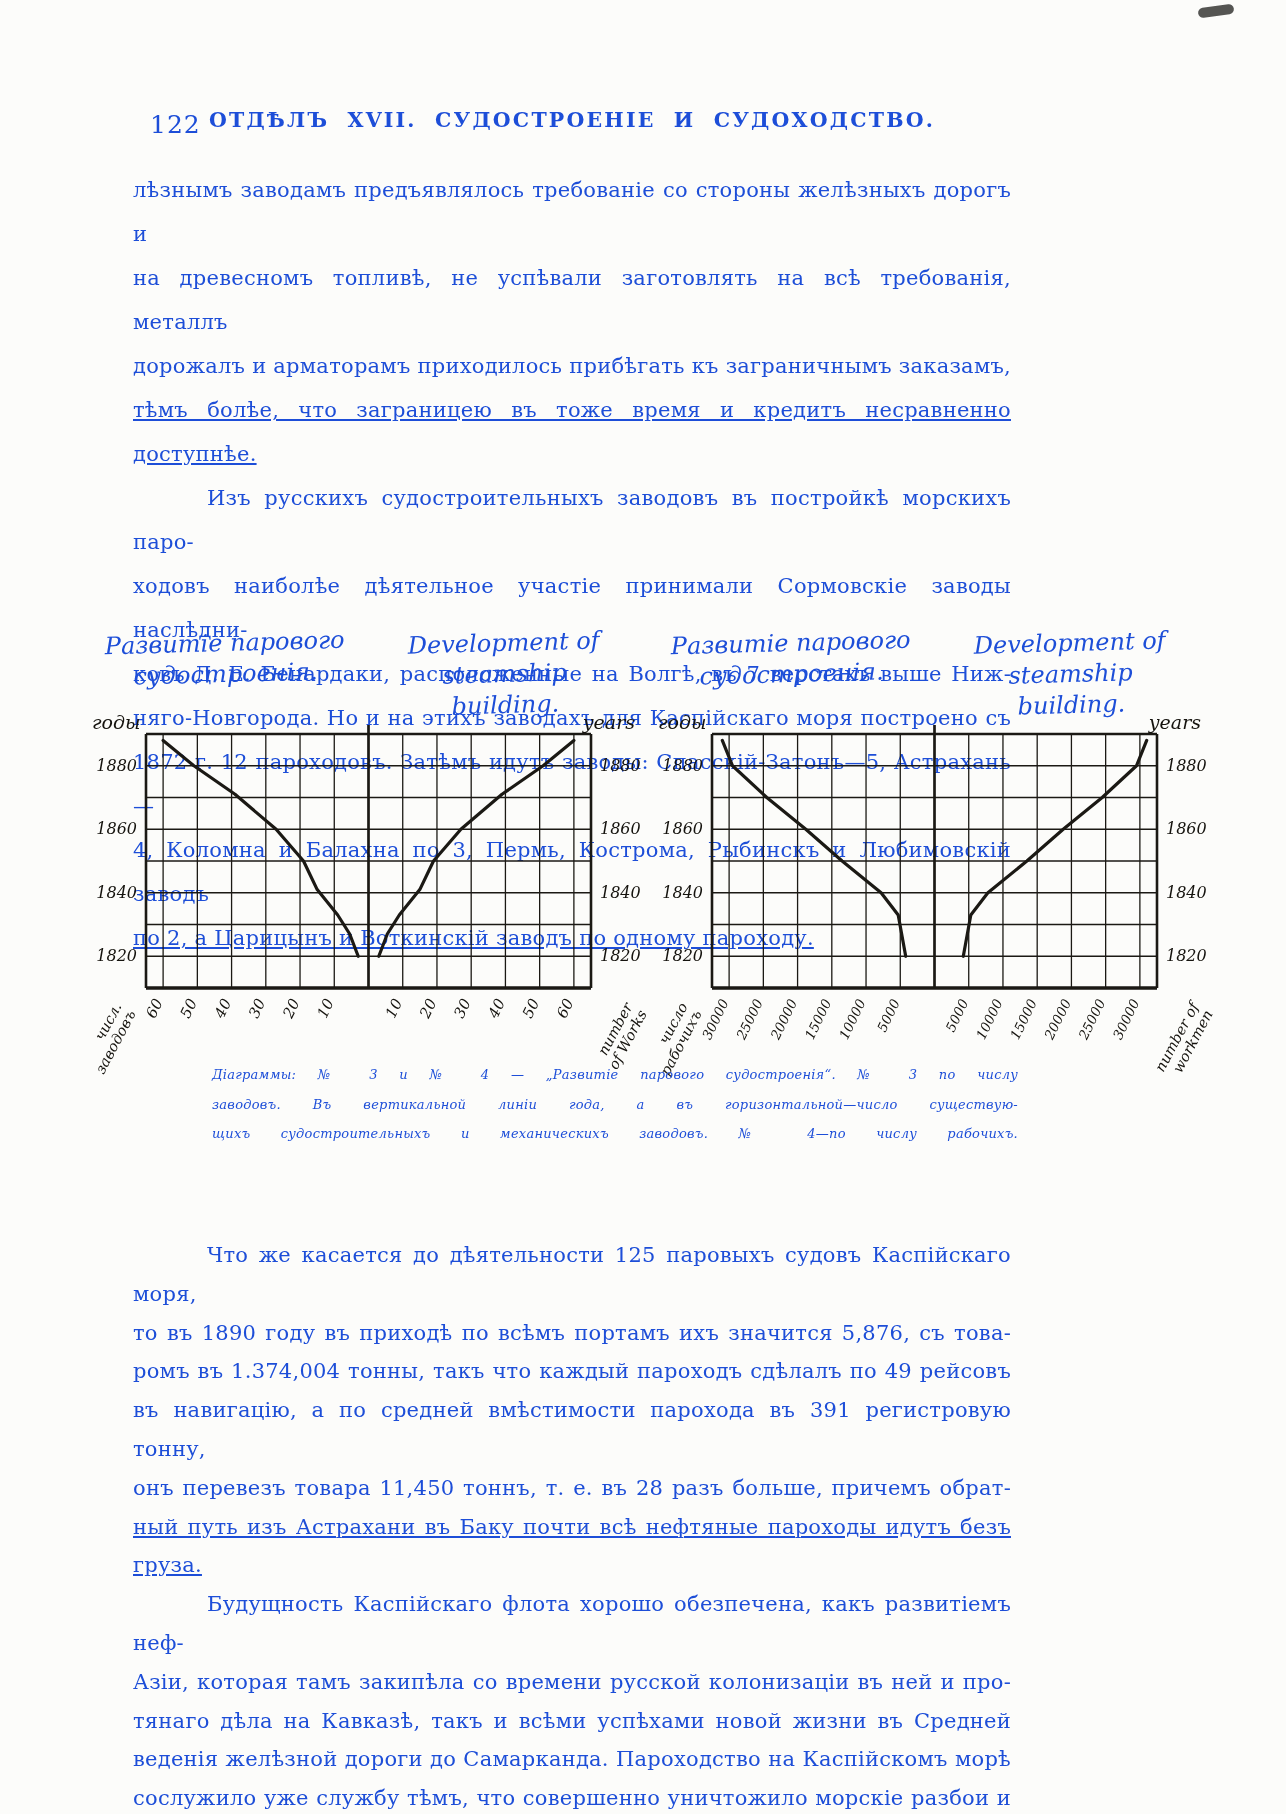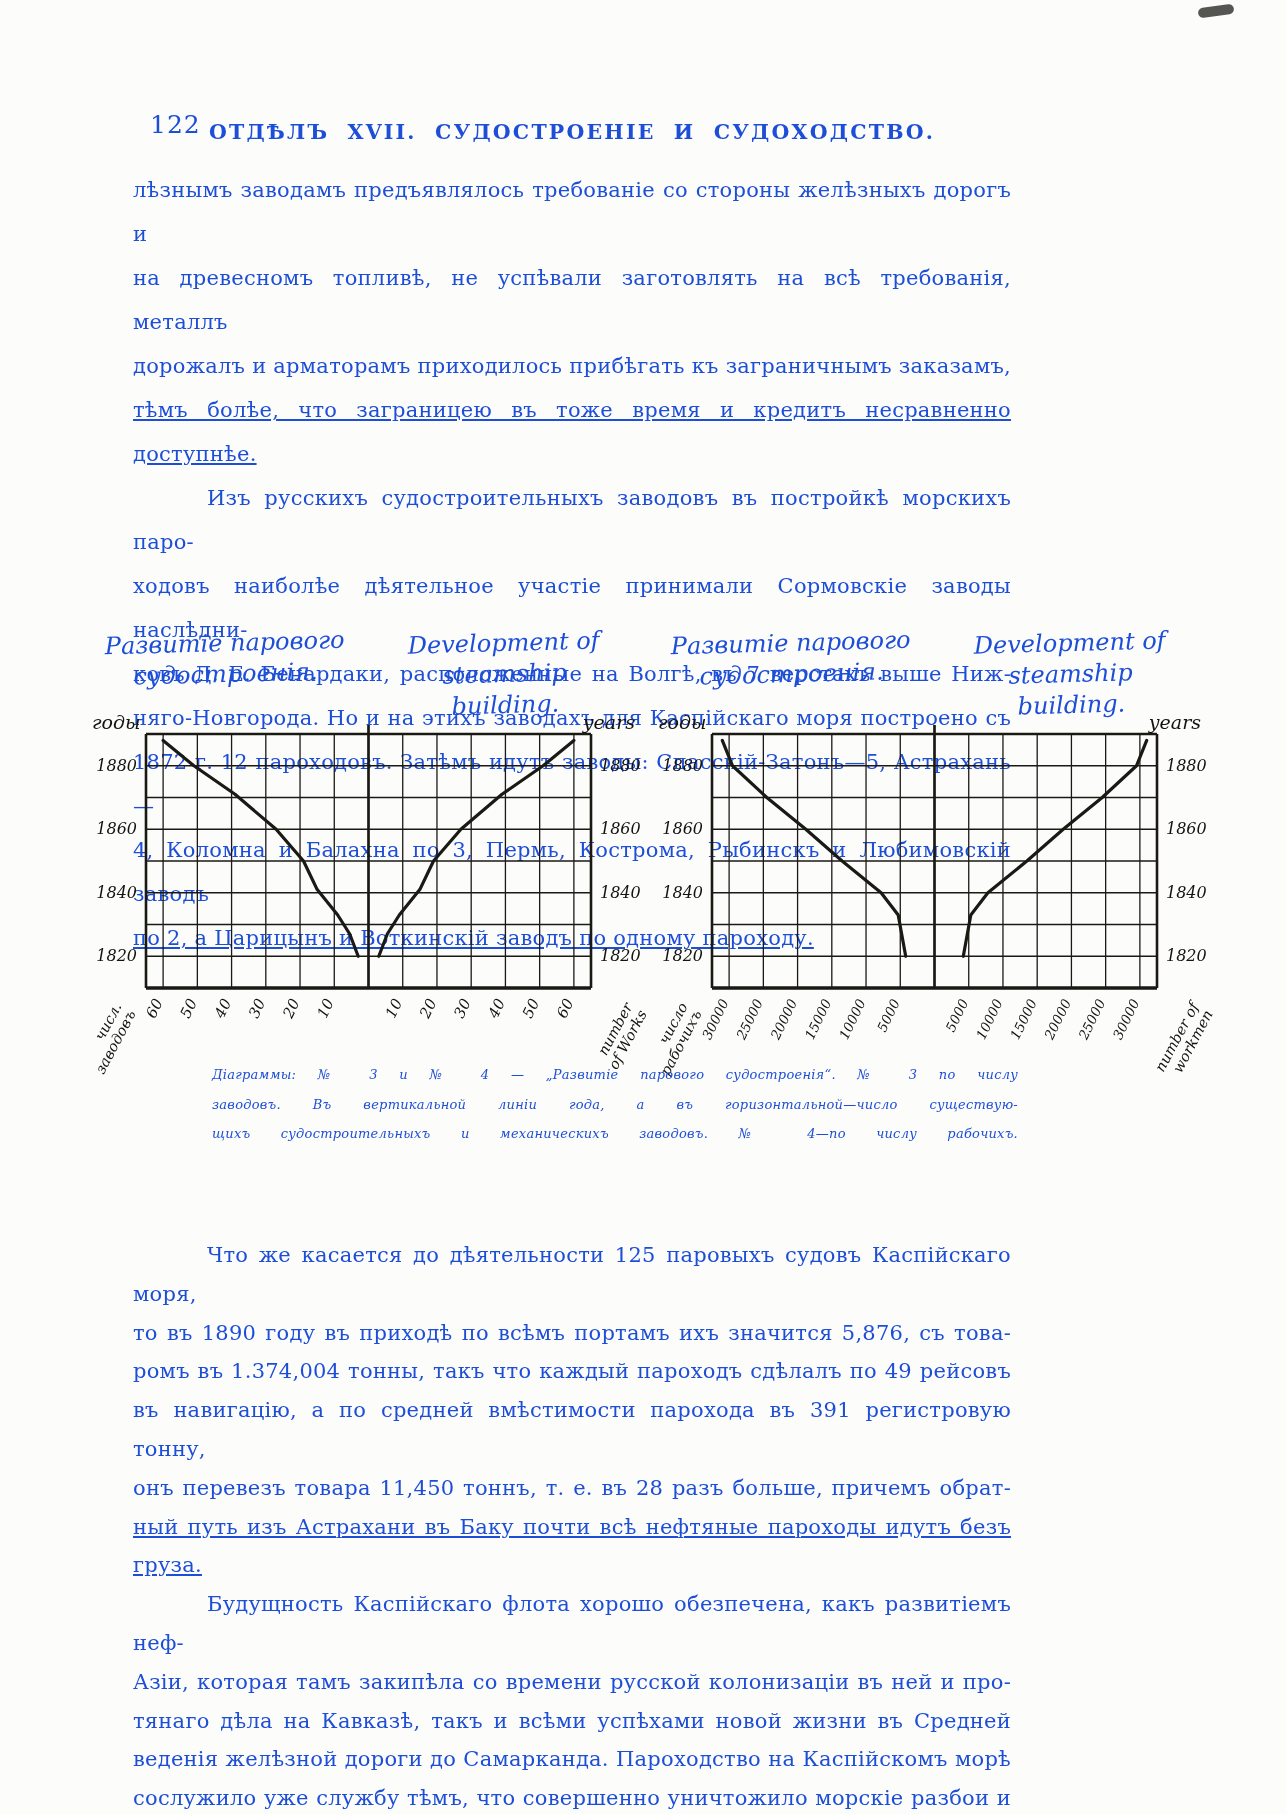--- a/index.html
+++ b/index.html
@@ -3,21 +3,21 @@
 <meta charset="utf-8">
 <style>
   html,body{margin:0;padding:0;background:#888;}
   .page{
     position:relative;width:1286px;height:1814px;margin:0 auto;
     background:#fcfcfa;color:#1d4ed8;overflow:hidden;
     font-family:"DejaVu Serif",serif;
   }
   .pagenum{position:absolute;left:150px;top:110px;font-size:25px;letter-spacing:1px;}
   .htitle{
-    position:absolute;left:133px;top:120px;width:878px;text-align:center;
+    position:absolute;left:133px;top:108px;width:878px;text-align:center;
     font-size:20.5px;font-weight:bold;letter-spacing:2.2px;word-spacing:9px;
   }
   .block{position:absolute;left:133px;width:878px;font-size:21px;line-height:44px;}
   #text-top{top:168px;}
   #text-bottom{top:1236px;line-height:38.8px;}
   .tline{text-align:justify;text-align-last:justify;letter-spacing:.25px;}
   .tline.last{text-align-last:left;text-decoration:underline;}
   .tline.indent{text-indent:74px;}
   .caption{position:absolute;left:212px;top:1060px;width:806px;font-size:13px;line-height:29.6px;font-style:italic;}
   .caption .tline{text-align-last:justify;}

